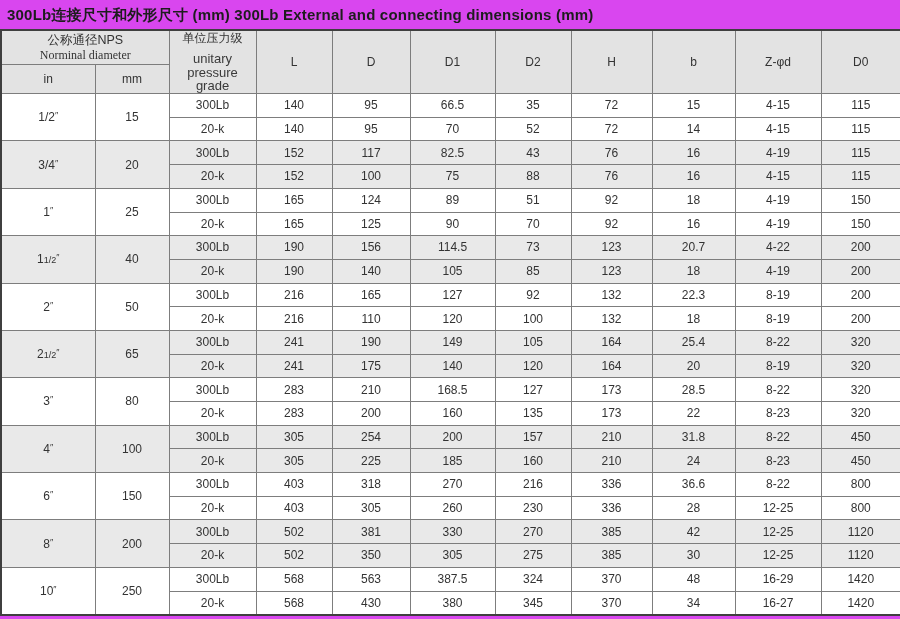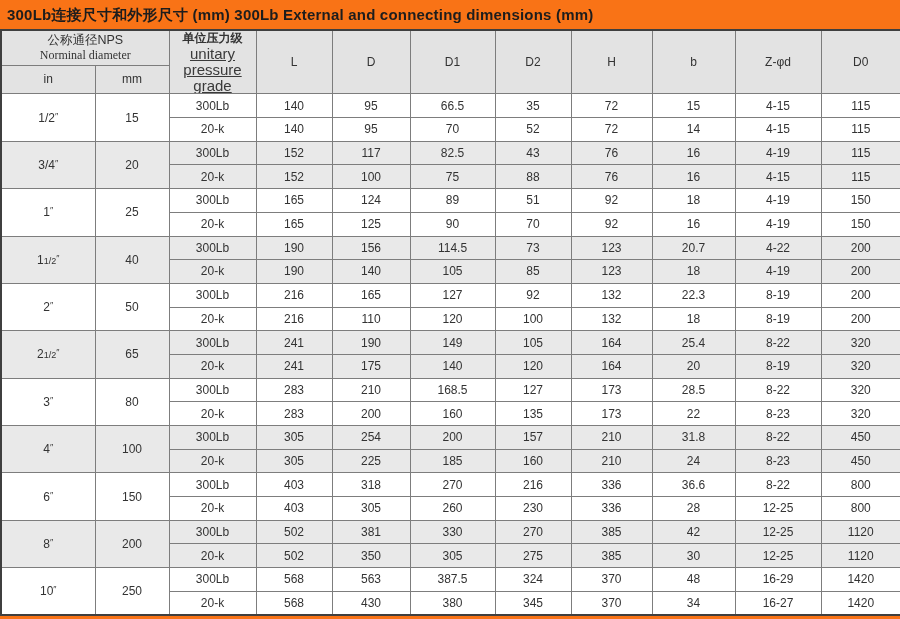--- a/index.html
+++ b/index.html
@@ -5,21 +5,21 @@
   html, body {
     margin: 0;
     padding: 0;
     background: #ffffff;
     width: 900px;
     font-family: "Liberation Sans", "DejaVu Sans", sans-serif;
   }
   .page {
     width: 900px;
     height: 619px;
-    background: #f97316;
+    background: #d946ef;
     overflow: hidden;
   }
   .title {
     font-size: 15px;
     font-weight: bold;
     color: #1d1d1d;
     margin: 0;
     padding: 6px 0 4px 7px;
     letter-spacing: 0.2px;
     white-space: nowrap;
@@ -41,22 +41,22 @@
     overflow: hidden;
   }
   .dim-table thead th {
     background: #e3e3e3;
     font-weight: normal;
   }
   .dim-table thead tr.hrow1 { height: 33px; }
   .dim-table thead tr.hrow2 { height: 27px; }
   .hdr-cn { font-size: 12.5px; }
   .hdr-en { font-size: 12px; font-family: Liberation Serif, serif; }
-  .hdr-en-small { font-size: 15px; line-height: 1.05; color: #3a3a3a; text-decoration: underline; }
-  .pressure-cn { font-size: 12px; margin-bottom: 1px; font-weight: bold; }
+  .hdr-en-small { font-size: 13px; line-height: 1.05; color: #3a3a3a; }
+  .pressure-cn { font-size: 12px; margin-bottom: 7px; }
   .dim-table tbody tr { height: 23.7px; }
   .dim-table tbody td { background: #ffffff; }
   .dim-table tbody tr.shaded td { background: #e9e9e9; }
   .frac { font-size: 9px; }
   .inch { font-size: 9px; vertical-align: 3px; }
 </style>
 </head>
 <body>
 
 <div class="page">

